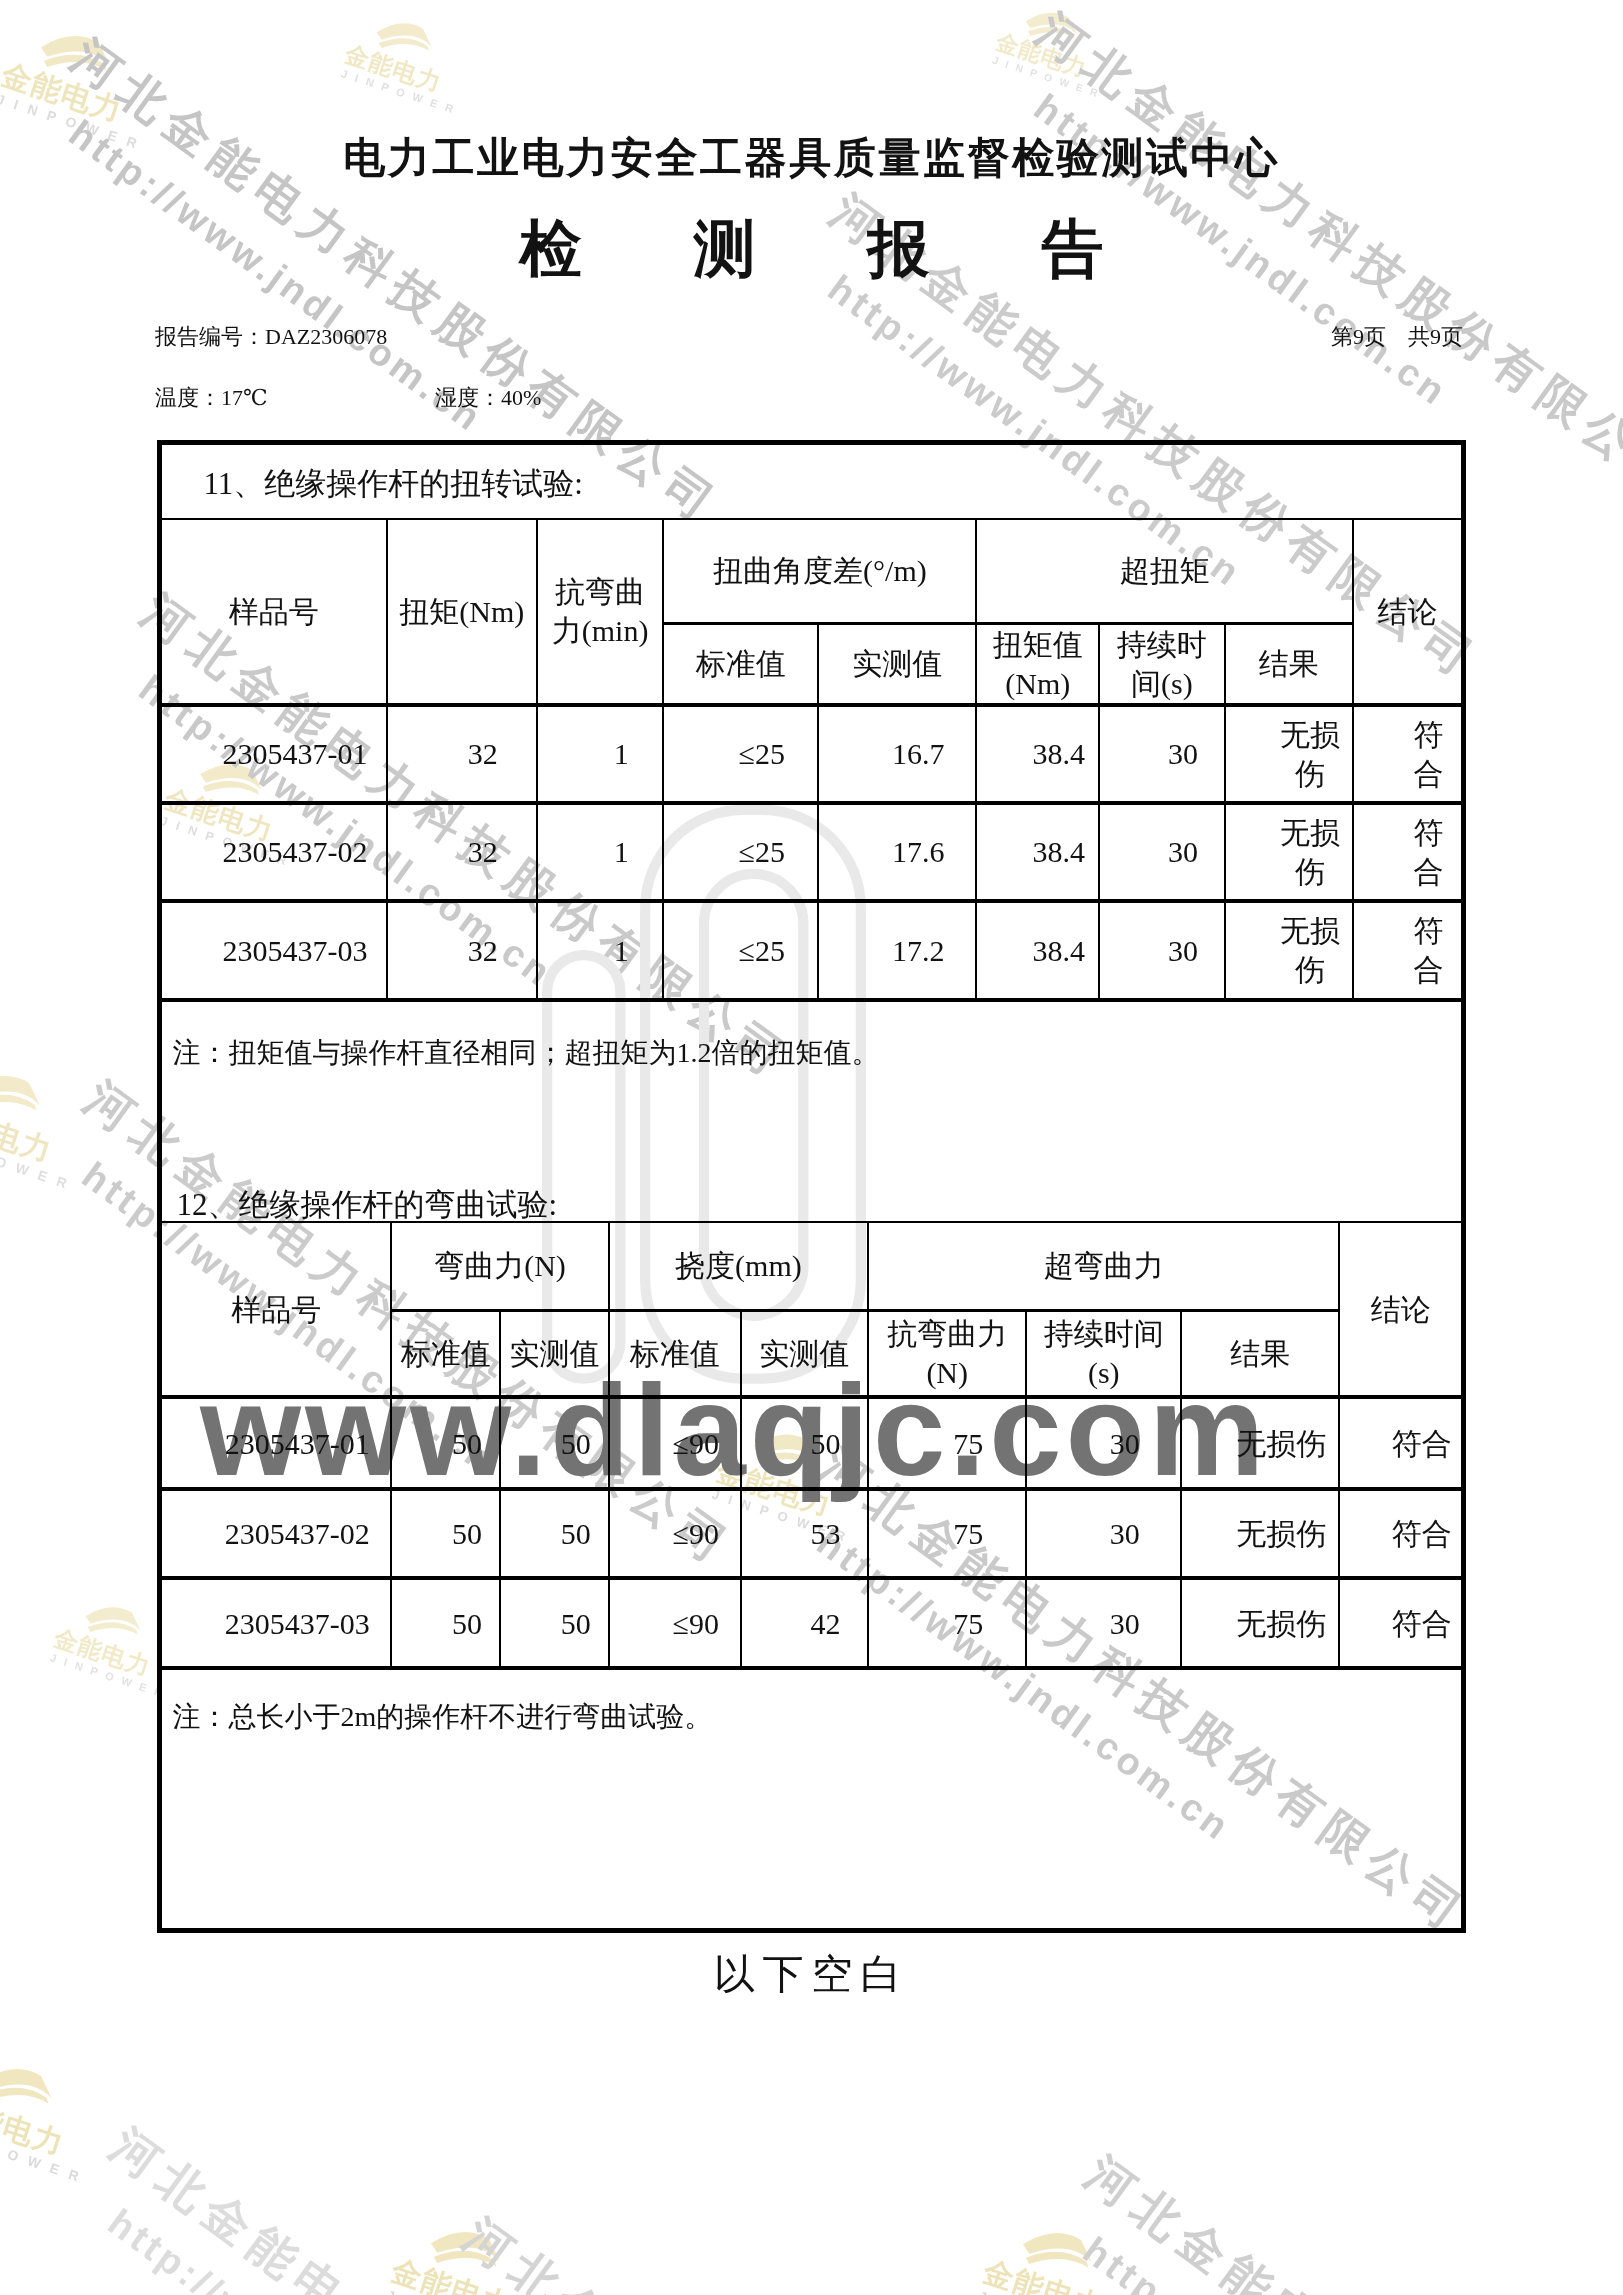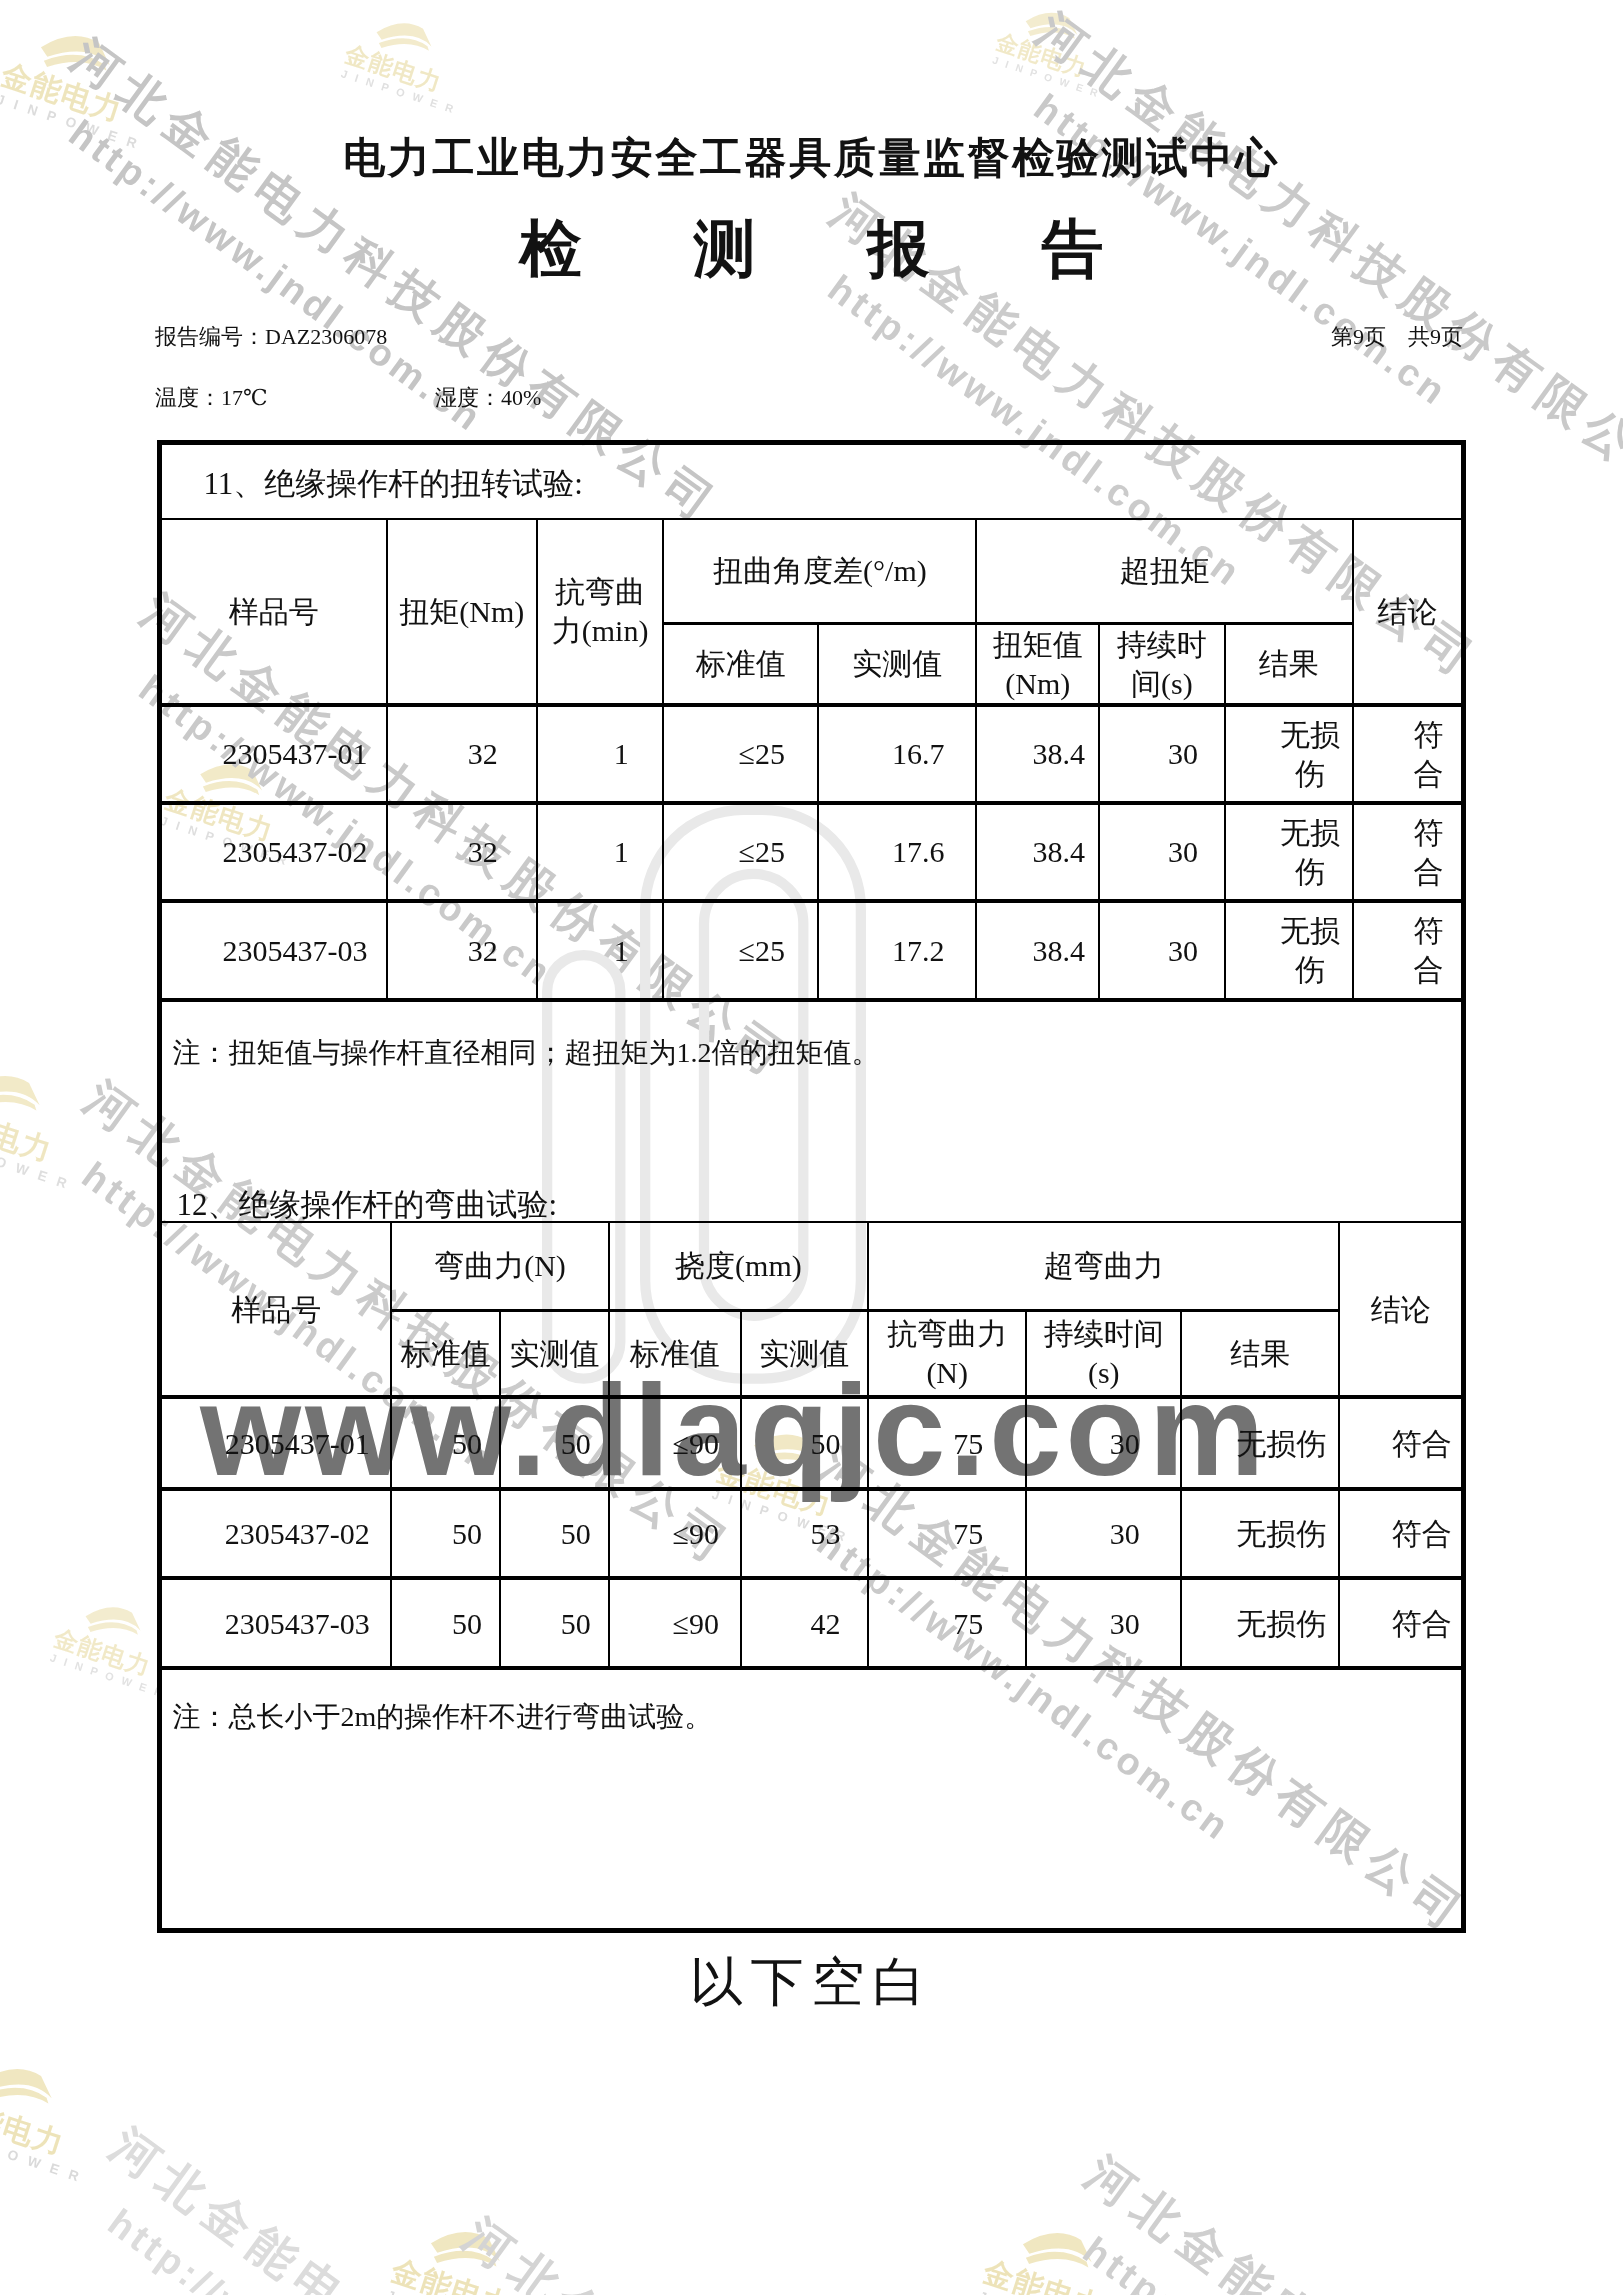--- a/index.html
+++ b/index.html
@@ -75,21 +75,21 @@
   table.rpt{border-top:2.6px solid #000;}
   tr.grp td:first-child{border-left:none;}
   tr.grp td:last-child{border-right:none;}
   tr.sub td{border-top:3.9px solid #000;}
   tr.data td{border-top:4.6px solid #000;padding-left:46px;}
   tr.data td:first-child{border-left:none;}
   tr.data td:last-child{border-right:none;}
   tr.last td{border-bottom:4.6px solid #000;}
   .blank-note{
     position:absolute;left:0;top:1947px;width:1623px;
-    text-align:center;font-size:53px;letter-spacing:7.9px;
+    text-align:center;font-size:41px;letter-spacing:7.9px;
   }
 </style>
 </head>
 <body>
 
 <div class="page">
 
   <div class="wm-layer">
 
     <div class="wm-logo" style="left:23.6px;top:6.5px;opacity:.85;">

